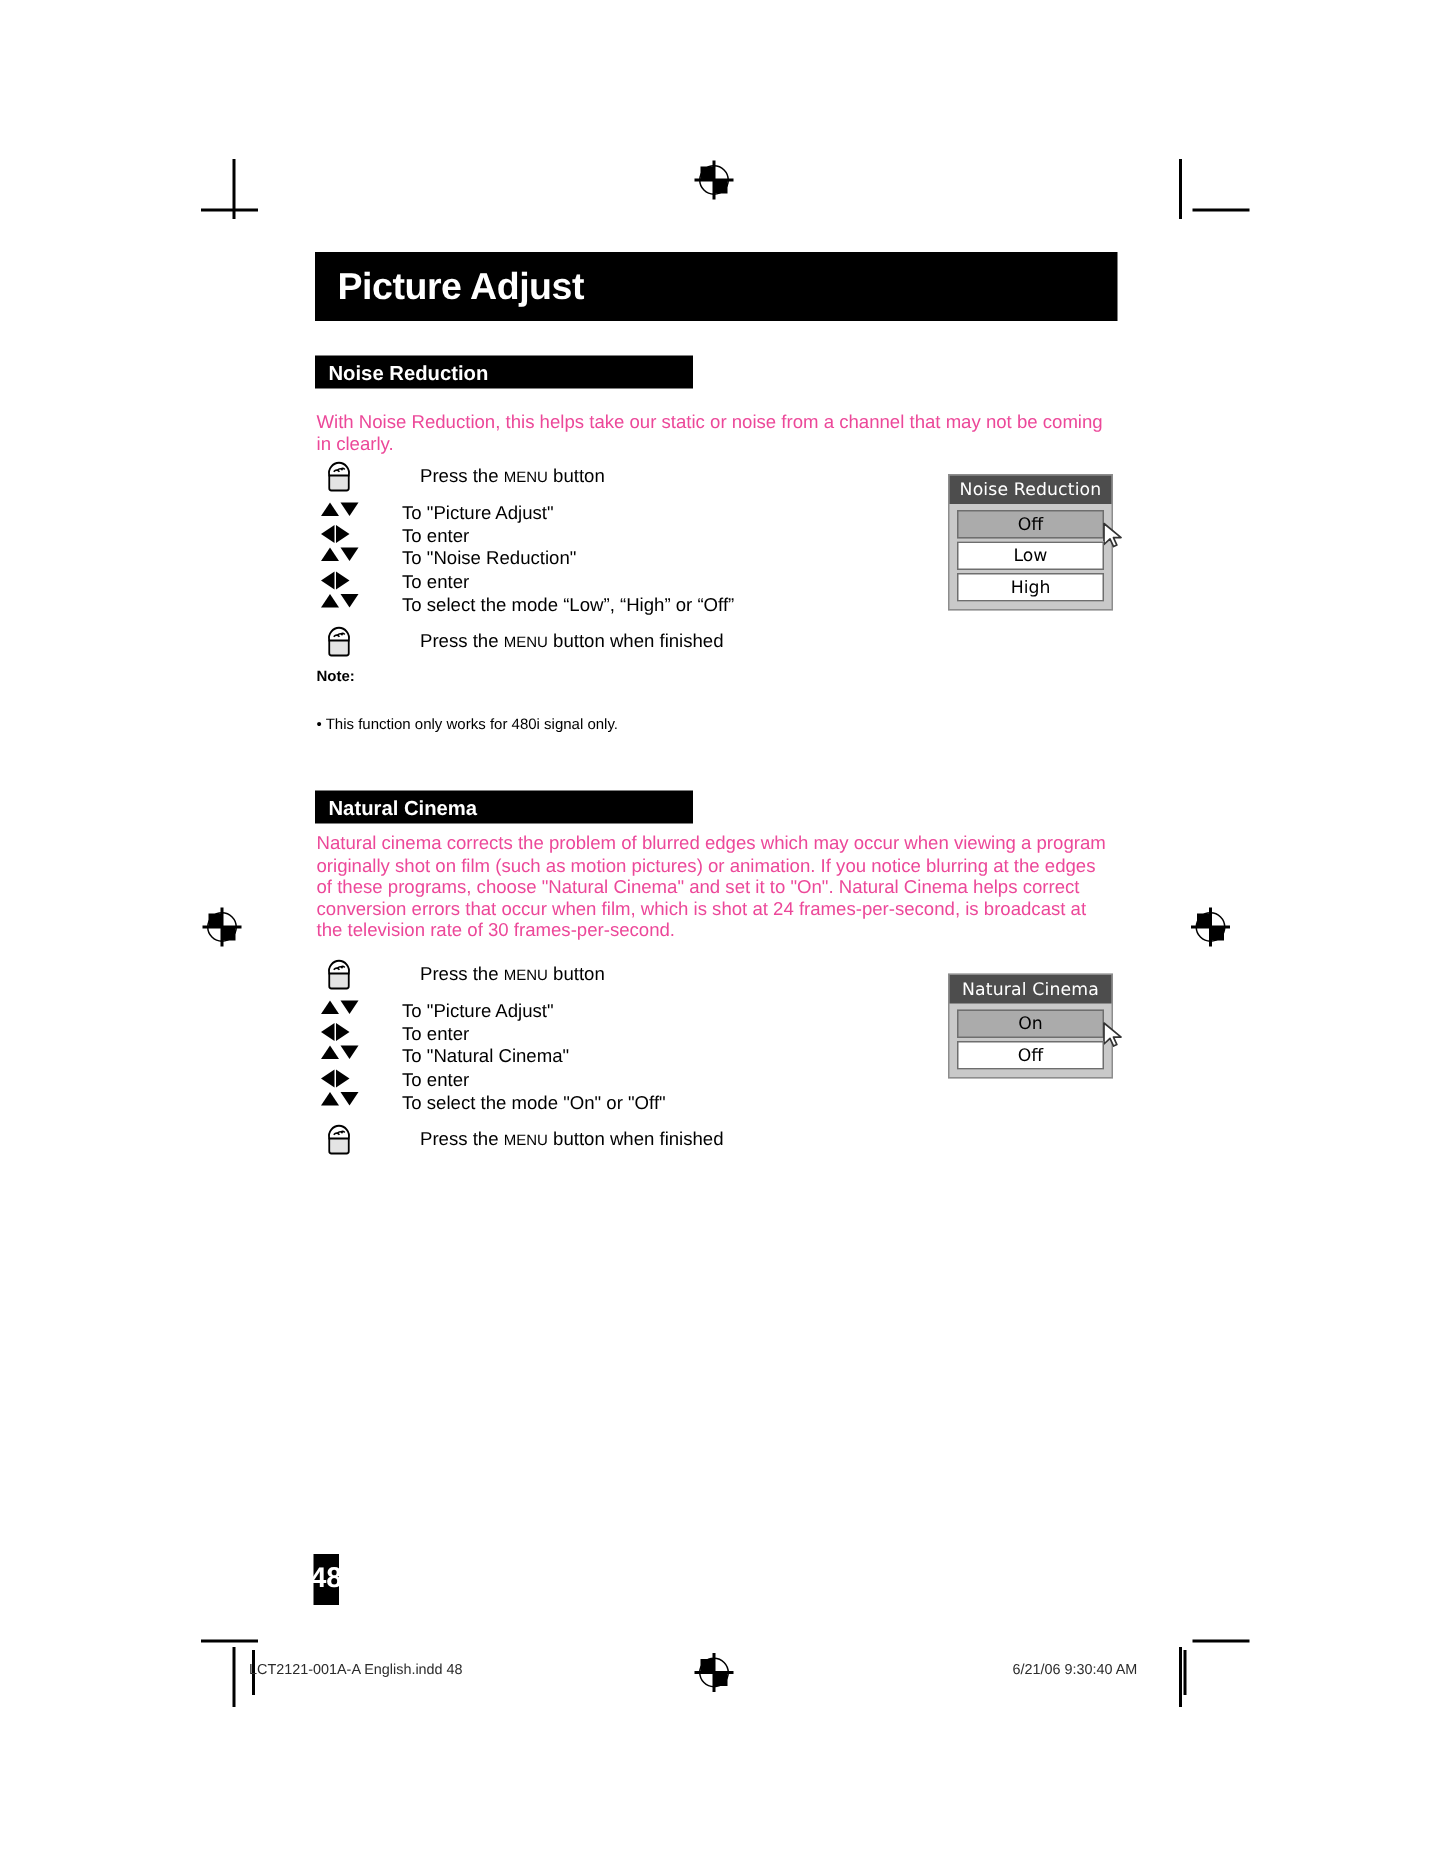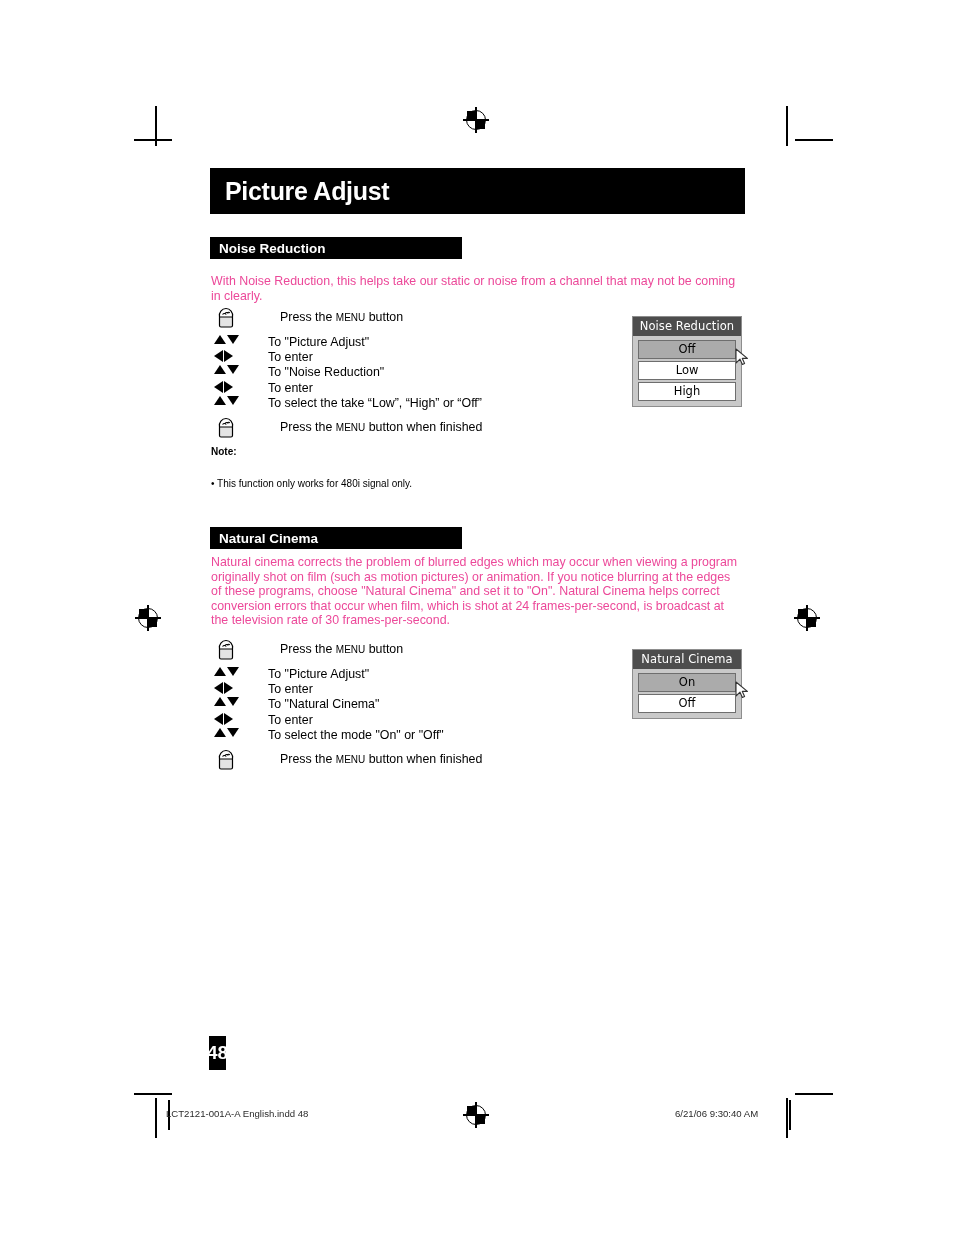--- a/index.html
+++ b/index.html
@@ -317,21 +317,21 @@
     <span class="step-label">To enter</span>
   </div>
 
   <div class="step-row">
     <span class="step-icon">
       <span class="arrow-pair">
           <i class="tri tri-up"></i>
           <i class="tri tri-down"></i>
         </span>
     </span>
-    <span class="step-label">To select the take “Low”, “High” or “Off”</span>
+    <span class="step-label">To select the mode “Low”, “High” or “Off”</span>
   </div>
 
   <div class="step-row hand-row" style="margin-top:5px;">
     <span class="step-icon">
       <svg width="24" height="24" viewBox="0 0 24 24" aria-hidden="true">
         <rect x="5.5" y="10" width="13" height="11" rx="1.5" fill="#e4e4e4" stroke="#000" stroke-width="1.2"></rect>
         <path d="M5.5 11 C4.5 6.5, 8 2.5, 12 2.5 C16 2.5, 19.5 6.5, 18.5 11 Z" fill="#ffffff" stroke="#000" stroke-width="1.2"></path>
         <path d="M8.5 8.5 c1.2-1.4 2.6-1.4 3.8 0" stroke="#000" stroke-width="1.1" fill="none"></path>
         <path d="M11 7.4 c1.2-1.2 2.4-1.2 3.4 0" stroke="#000" stroke-width="1.1" fill="none"></path>
         <path d="M13.2 6.8 c1-0.9 1.9-0.8 2.6 0.2" stroke="#000" stroke-width="1.1" fill="none"></path>

